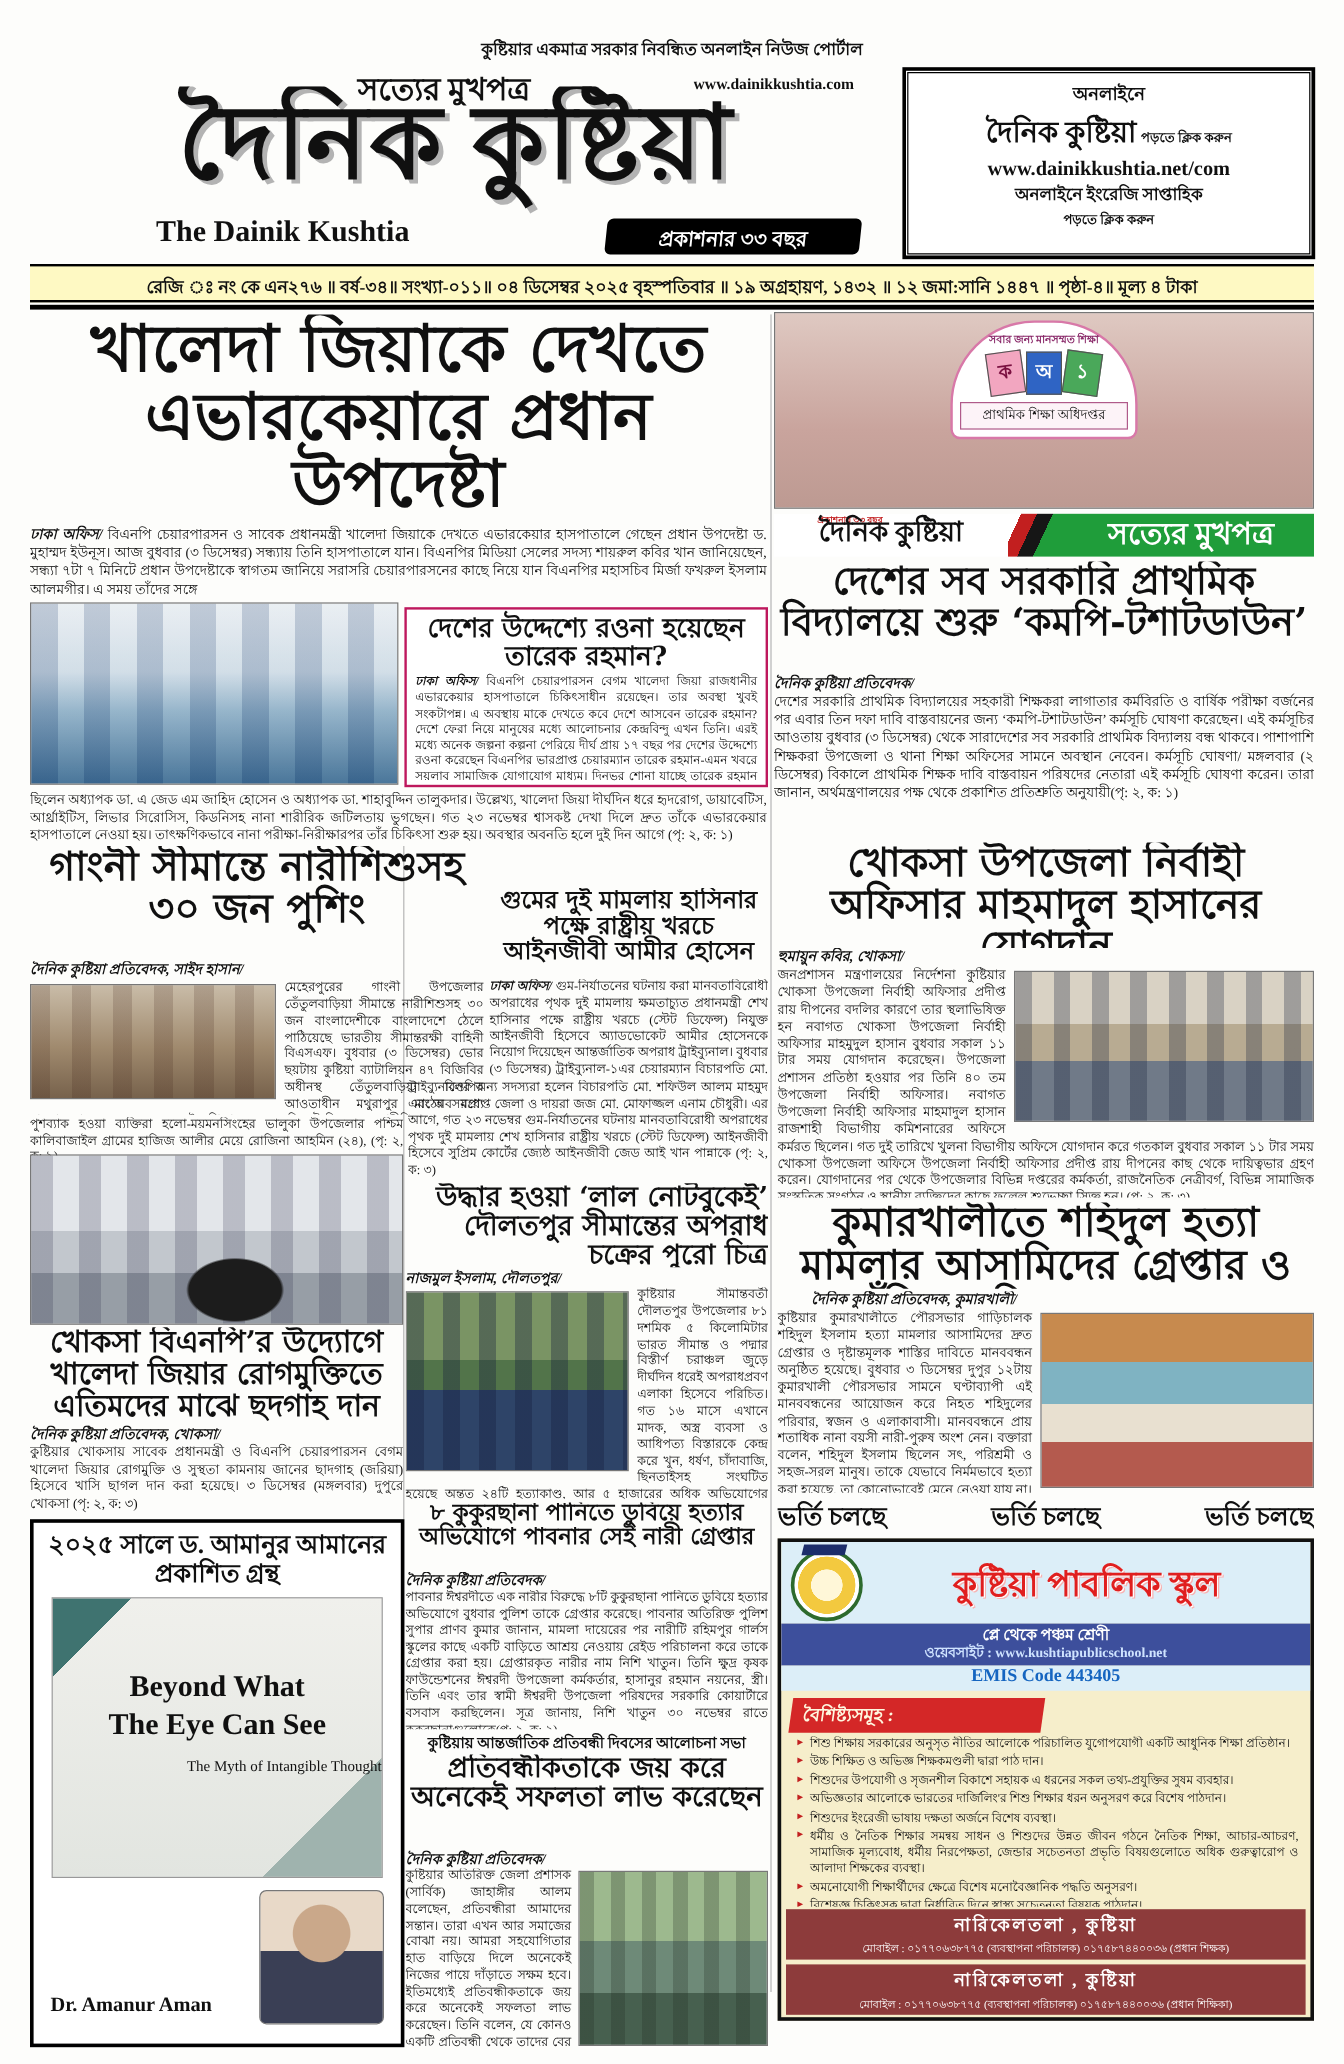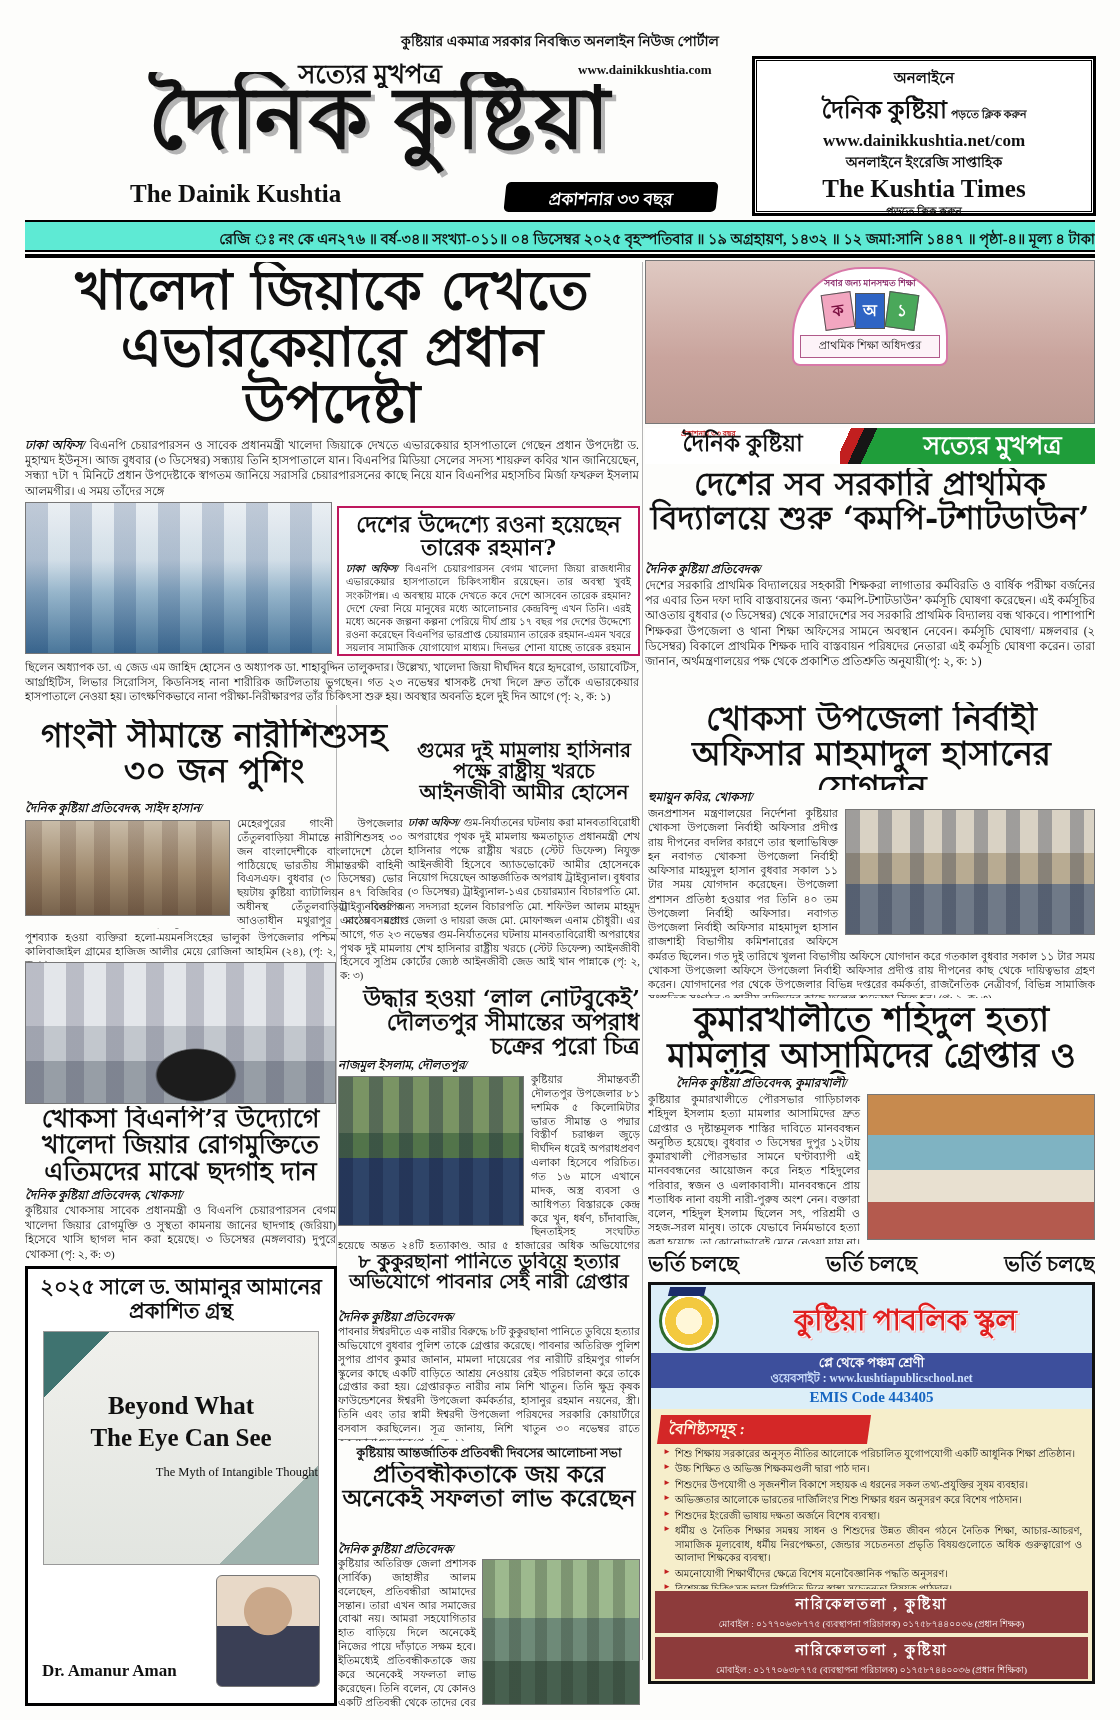--- a/index.html
+++ b/index.html
@@ -24,21 +24,21 @@
   .website-sm{font-size:13px;font-weight:bold;font-family:"Liberation Serif",serif;}
   .online-box{border:3px solid #000;box-shadow:0 0 0 1px #fff inset,0 0 0 2px #000 inset;
               text-align:center;padding:7px 4px;background:#fff;}
   .ob1{font-size:15px;font-weight:bold;}
   .ob-brand{font-size:24px;font-weight:900;}
   .ob-click{font-size:11px;font-weight:bold;}
   .ob-url{font-size:17px;font-weight:bold;font-family:"Liberation Serif",serif;}
   .ob2{font-size:14px;font-weight:bold;}
   .ob-brand2{font-size:25px;font-weight:bold;font-family:"Liberation Serif",serif;}
   .regline{border-top:2px solid #000;border-bottom:2px solid #000;font-size:14.5px;font-weight:bold;
-           text-align:right;padding-top:6px;background:#5eead4;}
+           text-align:center;padding-top:6px;background:#fef9c3;}
   
   .edu-logo{width:140px;margin:6px auto 0;background:#fff;border:2px solid #d878a8;
             border-radius:70px 70px 8px 8px;padding:10px 6px 6px;text-align:center;}
   .edu-arch{font-size:9px;font-weight:bold;color:#8a2a6a;line-height:1.1;}
   .edu-books{margin-top:4px;}
   .bk{display:inline-block;width:28px;height:34px;line-height:34px;font-weight:bold;font-size:16px;
       margin:0 1px;border:1px solid #555;}
   .bk1{background:#f2a6c0;color:#7a1040;transform:rotate(-8deg);}
   .bk2{background:#2f64c4;color:#fff;}
   .bk3{background:#4aa85a;color:#fff;transform:rotate(8deg);}
@@ -121,21 +121,20 @@
   <div class="abs badge" style="left:505px;top:182px;width:212px;height:30px;">প্রকাশনার ৩৩ বছর</div>
 
   <div class="abs online-box" style="left:752px;top:56px;width:344px;height:160px;">
     <div class="ob1">অনলাইনে</div>
     <div>
       <span class="ob-brand">দৈনিক কুষ্টিয়া</span>
       <span class="ob-click">পড়তে ক্লিক করুন</span>
     </div>
     <div class="ob-url">www.dainikkushtia.net/com</div>
     <div class="ob2">অনলাইনে ইংরেজি সাপ্তাহিক</div>
-    <div class="ob-brand2">The Kushtia Times</div>
     <div class="ob-click">পড়তে ক্লিক করুন</div>
 
   </div>
 
   <div class="abs regline" style="left:25px;top:220px;width:1070px;height:32px;">রেজি ঃ নং কে এন২৭৬ ॥ বর্ষ-৩৪॥ সংখ্যা-০১১॥ ০৪ ডিসেম্বর ২০২৫ বৃহস্পতিবার ॥ ১৯ অগ্রহায়ণ, ১৪৩২ ॥ ১২ জমা:সানি ১৪৪৭ ॥ পৃষ্ঠা-৪॥ মূল্য ৪ টাকা</div>
 
   <div class="abs blackbar" style="left:25px;top:254px;width:1070px;height:4px;"></div>
 
   <div class="abs rule-v" style="left:642px;top:262px;height:1398px;"></div>
   <div class="abs rule-v" style="left:336px;top:705px;height:955px;"></div>
@@ -175,21 +174,21 @@
       <span class="banner-title">দৈনিক কুষ্টিয়া</span>
     </div>
     <div class="banner-stripe"></div>
     <div class="banner-right">সত্যের মুখপত্র</div>
   </div>
 
   <div class="abs hl" style="left:645px;top:468px;width:450px;height:92px;font-size:32px;">দেশের সব সরকারি প্রাথমিক বিদ্যালয়ে শুরু ‘কমপি-টশাটডাউন’</div>
   <div class="abs by" style="left:645px;top:562px;width:450px;height:15px;">দৈনিক কুষ্টিয়া প্রতিবেদক/</div>
   <div class="abs bt" style="left:645px;top:578px;width:450px;height:122px;">দেশের সরকারি প্রাথমিক বিদ্যালয়ের সহকারী শিক্ষকরা লাগাতার কর্মবিরতি ও বার্ষিক পরীক্ষা বর্জনের পর এবার তিন দফা দাবি বাস্তবায়নের জন্য ‘কমপি-টশাটডাউন’ কর্মসূচি ঘোষণা করেছেন। এই কর্মসূচির আওতায় বুধবার (৩ ডিসেম্বর) থেকে সারাদেশের সব সরকারি প্রাথমিক বিদ্যালয় বন্ধ থাকবে। পাশাপাশি শিক্ষকরা উপজেলা ও থানা শিক্ষা অফিসের সামনে অবস্থান নেবেন। কর্মসূচি ঘোষণা/ মঙ্গলবার (২ ডিসেম্বর) বিকালে প্রাথমিক শিক্ষক দাবি বাস্তবায়ন পরিষদের নেতারা এই কর্মসূচি ঘোষণা করেন। তারা জানান, অর্থমন্ত্রণালয়ের পক্ষ থেকে প্রকাশিত প্রতিশ্রুতি অনুযায়ী(পৃ: ২, ক: ১)</div>
 
-  <div class="abs hl" style="left:25px;top:705px;width:378px;height:94px;font-size:33px;margin-top:14px;">গাংনী সীমান্তে নারীশিশুসহ ৩০ জন পুশিং</div>
+  <div class="abs hl" style="left:25px;top:705px;width:378px;height:94px;font-size:33px;">গাংনী সীমান্তে নারীশিশুসহ ৩০ জন পুশিং</div>
   <div class="abs by" style="left:25px;top:801px;width:378px;height:15px;">দৈনিক কুষ্টিয়া প্রতিবেদক, সাইদ হাসান/</div>
   <div class="abs bt" style="left:25px;top:817px;width:378px;height:112px;font-size:10.5px;">
     <span class="photo ph-push" style="float:left;width:205px;height:96px;margin:3px 7px 2px 0;display:block;"></span>
     <span>মেহেরপুরের গাংনী উপজেলার তেঁতুলবাড়িয়া সীমান্তে নারীশিশুসহ ৩০ জন বাংলাদেশীকে বাংলাদেশে ঠেলে পাঠিয়েছে ভারতীয় সীমান্তরক্ষী বাহিনী বিএসএফ। বুধবার (৩ ডিসেম্বর) ভোর ছয়টায় কুষ্টিয়া ব্যাটালিয়ন ৪৭ বিজিবির অধীনস্থ তেঁতুলবাড়িয়া বিওপির আওতাধীন মথুরাপুর মাঠের মধ্যে বাংলাদেশের অভ্যন্তরে ১৪০ মেইন পিলার 6S এর নিকটে বিএসএফ নারীশিশুসহ ৩০ জন বাংলাদেশীকে ঠেলে দেয়। তেঁতুলবাড়িয়া বিওপি হাবিলদার মোহাম্মদ আলী বুধবার (৩ ডিসেম্বর) দুপুর একটার দিকে এ তথ্য নিশ্চিত করেছেন।</span>
   </div>
   <div class="abs cap" style="left:25px;top:931px;width:311px;height:32px;">পুশব্যাক হওয়া ব্যক্তিরা হলো-ময়মনসিংহের ভালুকা উপজেলার পশ্চিম কালিবাজাইল গ্রামের হাজিজ আলীর মেয়ে রোজিনা আহমিন (২৪), (পৃ: ২, ক: ১)</div>
 
   <div class="abs hl" style="left:408px;top:740px;width:232px;height:74px;font-size:20px;">গুমের দুই মামলায় হাসিনার পক্ষে রাষ্ট্রীয় খরচে আইনজীবী আমীর হোসেন</div>
   <div class="abs bt" style="left:408px;top:816px;width:232px;height:82px;font-size:10.5px;">
     <span class="by" style="font-size:10.5px;">ঢাকা অফিস/</span>

